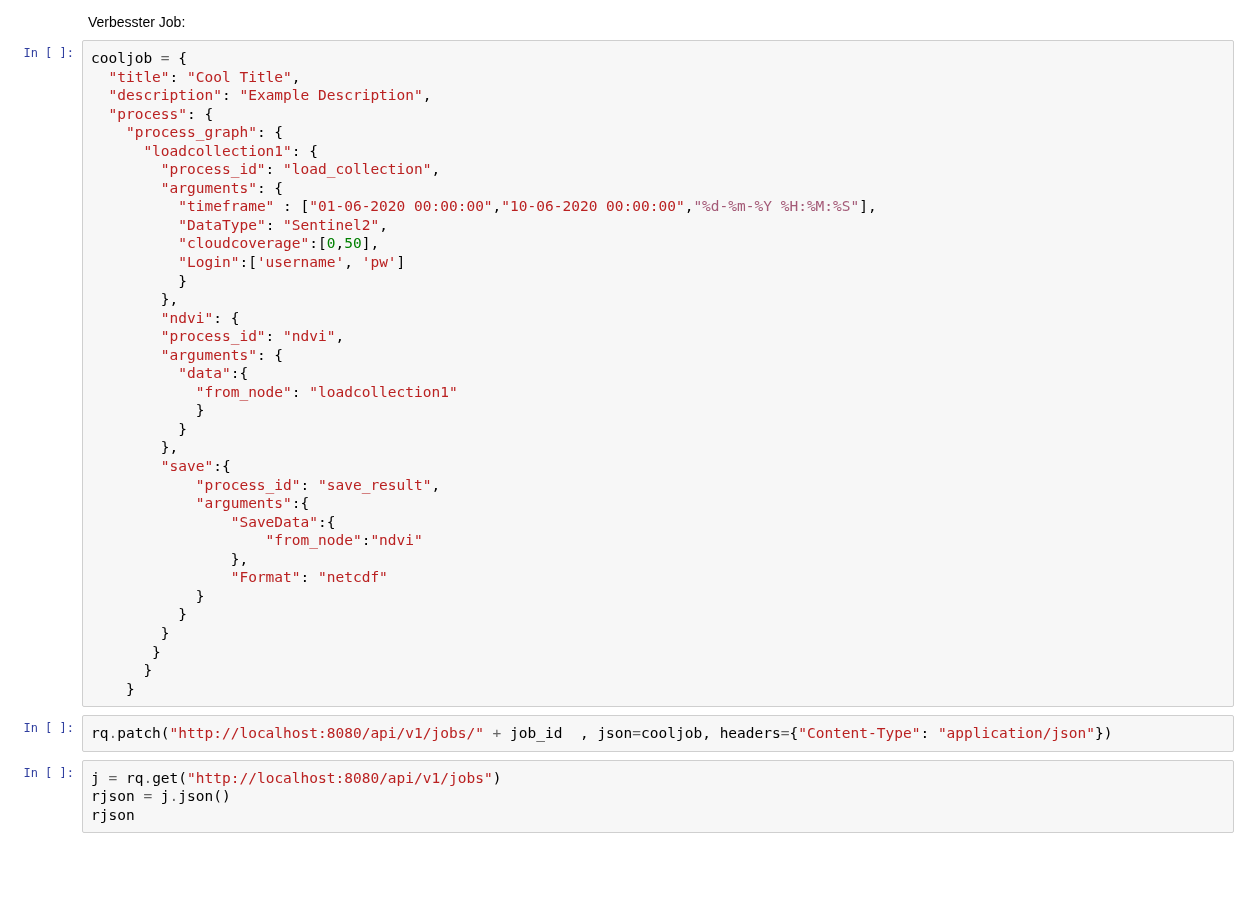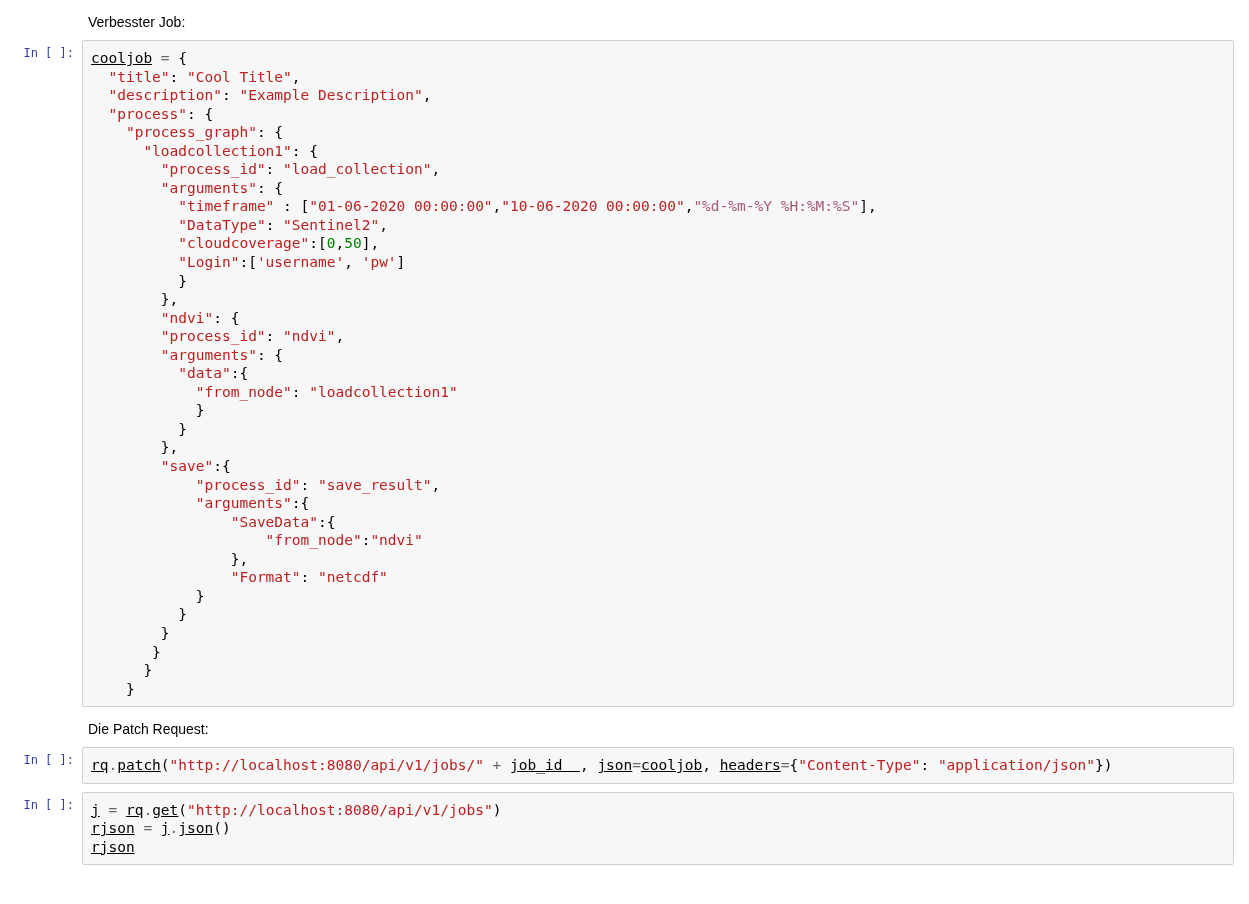--- a/index.html
+++ b/index.html
@@ -42,21 +42,21 @@
     border-radius: 2px;
     background: #f7f7f7;
     padding: 8px 8px;
     font-family: "DejaVu Sans Mono", Menlo, Consolas, monospace;
     font-size: 14.5px;
     line-height: 1.28;
     white-space: pre;
     overflow-x: auto;
     margin-bottom: 8px;
   }
-  .tk-var   { color: #000; text-decoration: underline; }
+  .tk-var   { color: #000; }
   .tk-op    { color: #666; }
   .tk-punc  { color: #000; } 
   .tk-str   { color: #BA2121; }
   .tk-num   { color: #008000; }
   .tk-fmt   { color: #A45A77; }
 </style>
 </head>
 <body>
 
 <div class="notebook">
@@ -102,26 +102,20 @@
                 <span class="tk-str">"Format"</span>: <span class="tk-str">"netcdf"</span>
             }
           }
         }
        }
       }
     }</div>
     </div>
   </div>
 
-  <div class="cell">
-    <div class="prompt-col empty">&nbsp;</div>
-    <div class="content-col">
-      <div class="md-text">Die Patch Request:</div>
-    </div>
-  </div>
 
   <div class="cell">
     <div class="prompt-col">In [ ]:</div>
     <div class="content-col">
 <div class="code-area"><span class="tk-var">rq</span><span class="tk-op">.</span><span class="tk-var">patch</span><span class="tk-punc">(</span><span class="tk-str">"http://localhost:8080/api/v1/jobs/"</span><span class="tk-op"> + </span><span class="tk-var">job_id  </span><span class="tk-punc">, </span><span class="tk-var">json</span><span class="tk-op">=</span><span class="tk-var">cooljob</span><span class="tk-punc">, </span><span class="tk-var">headers</span><span class="tk-op">=</span><span class="tk-punc">{</span><span class="tk-str">"Content-Type"</span><span class="tk-punc">: </span><span class="tk-str">"application/json"</span><span class="tk-punc">}</span><span class="tk-punc">)</span></div>
     </div>
   </div>
 
 
   <div class="cell">

